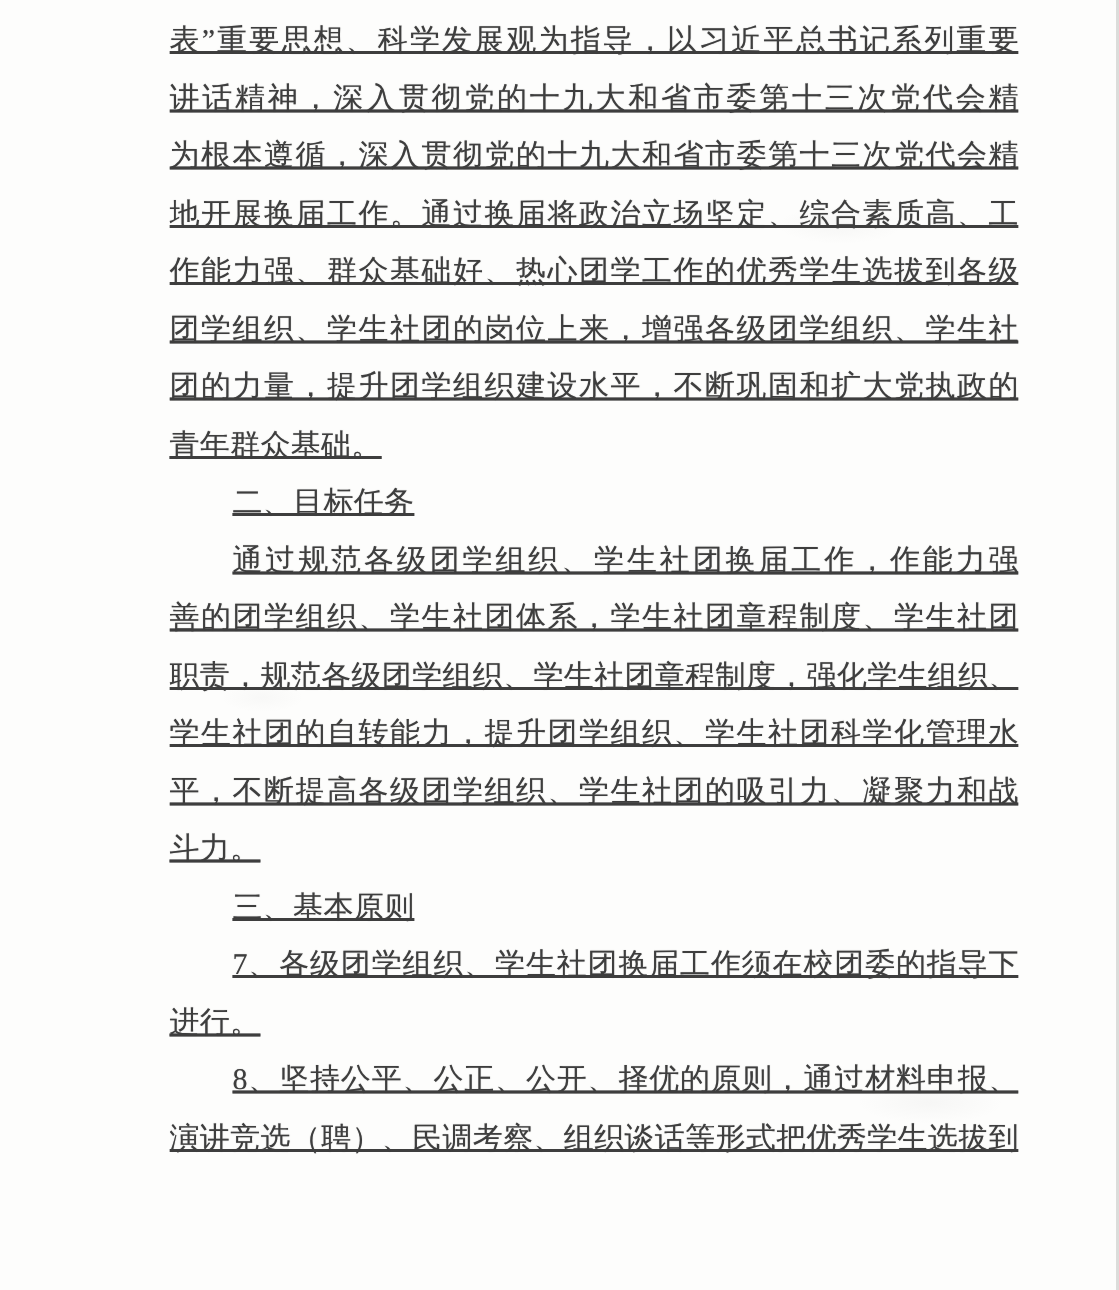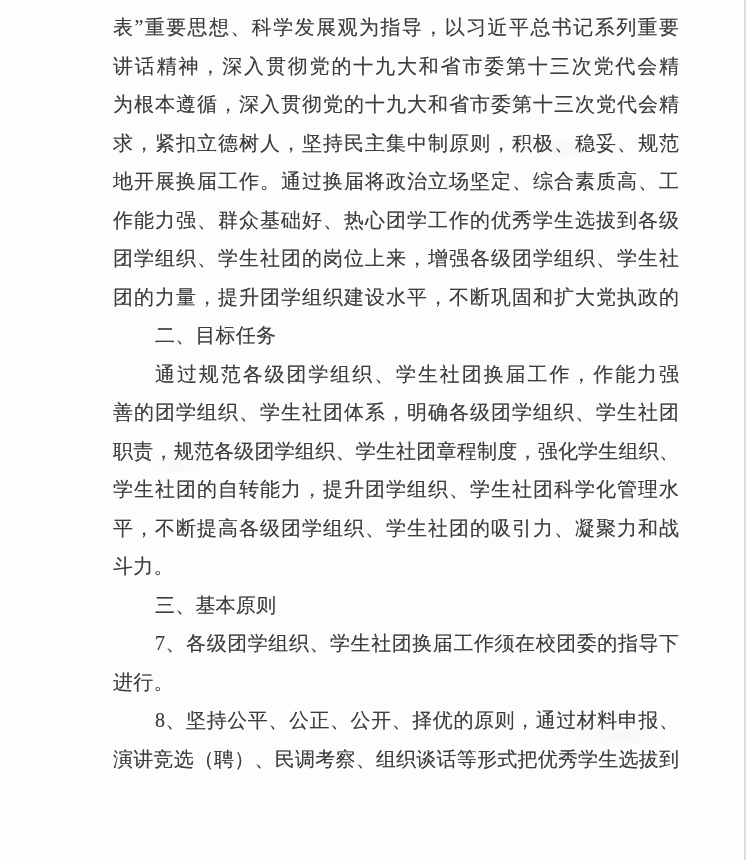--- a/index.html
+++ b/index.html
@@ -37,20 +37,21 @@
     width: 566px;
     color: #3e3e3e;
     font-size: 20px;
     text-shadow: 0 0 0.6px rgba(70,70,70,0.55);
   }
   .ln {
     height: 38.5px;
     line-height: 38.5px;
     white-space: nowrap;
     letter-spacing: 0.2px;
+    text-decoration: underline;
   }
   .just {
     white-space: normal;
     text-align: justify;
     text-align-last: justify;
     text-justify: inter-character;
     letter-spacing: 0;
     overflow: hidden;
   }
   .ind {
@@ -63,30 +64,30 @@
 </head>
 <body>
 
 <div class="page">
 
   <div class="textcol">
 
     <div class="ln just">表”重要思想、科学发展观为指导，以习近平总书记系列重要</div>
     <div class="ln just">讲话精神，深入贯彻党的十九大和省市委第十三次党代会精</div>
     <div class="ln just">为根本遵循，深入贯彻党的十九大和省市委第十三次党代会精</div>
-    <div class="ln just">求，紧扣立德树人，坚持民主集中制原则，积极、稳妥、规范</div>
     <div class="ln just">地开展换届工作。通过换届将政治立场坚定、综合素质高、工</div>
     <div class="ln just">作能力强、群众基础好、热心团学工作的优秀学生选拔到各级</div>
     <div class="ln just">团学组织、学生社团的岗位上来，增强各级团学组织、学生社</div>
     <div class="ln just">团的力量，提升团学组织建设水平，不断巩固和扩大党执政的</div>
+    <div class="ln">青年群众基础。</div>
 
     <div class="ln ind">二、目标任务</div>
 
     <div class="ln ind just">通过规范各级团学组织、学生社团换届工作，作能力强</div>
-    <div class="ln just">善的团学组织、学生社团体系，明确各级团学组织、学生社团</div>
+    <div class="ln just">善的团学组织、学生社团体系，学生社团章程制度、学生社团</div>
     <div class="ln just">职责，规范各级团学组织、学生社团章程制度，强化学生组织、</div>
     <div class="ln just">学生社团的自转能力，提升团学组织、学生社团科学化管理水</div>
     <div class="ln just">平，不断提高各级团学组织、学生社团的吸引力、凝聚力和战</div>
     <div class="ln">斗力。</div>
 
     <div class="ln ind">三、基本原则</div>
 
     <div class="ln ind just">7、各级团学组织、学生社团换届工作须在校团委的指导下</div>
     <div class="ln">进行。</div>
 

